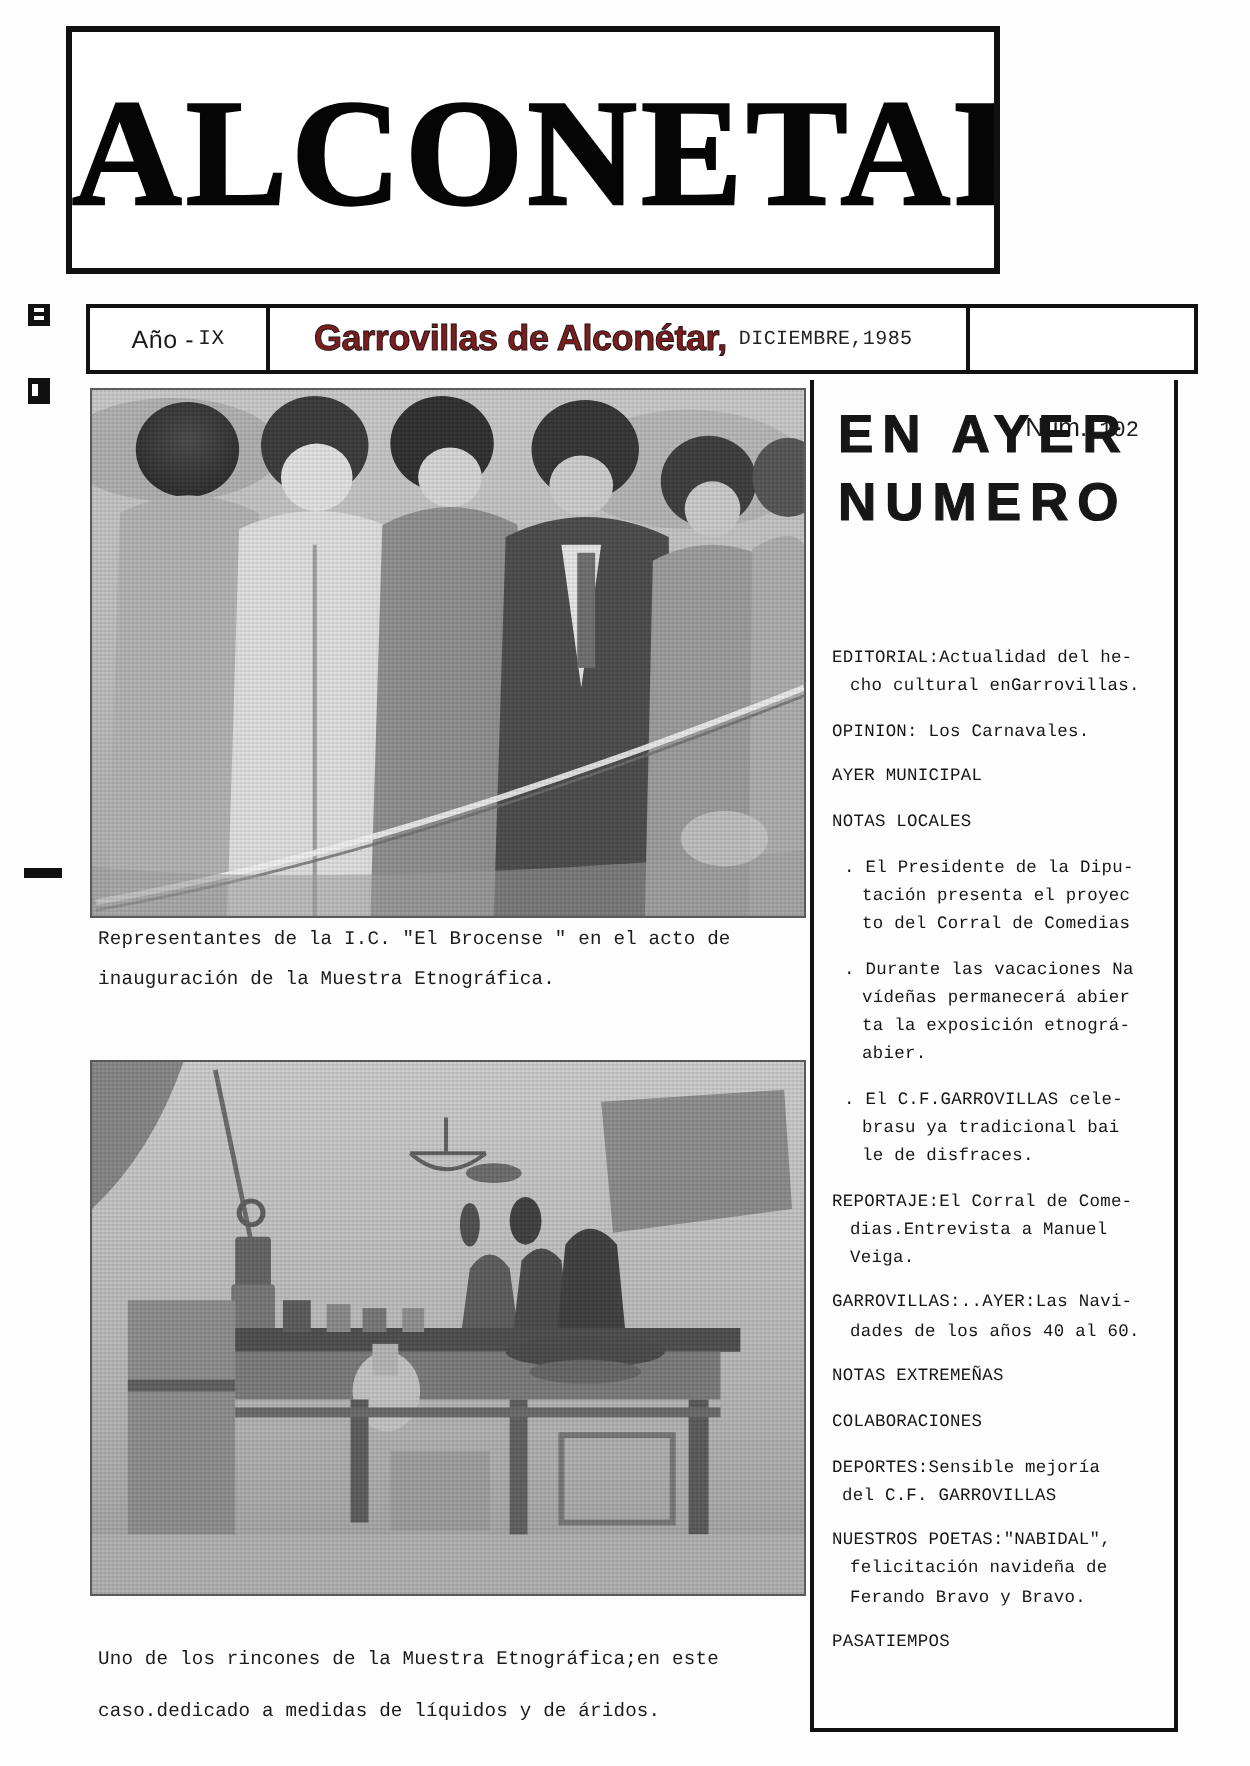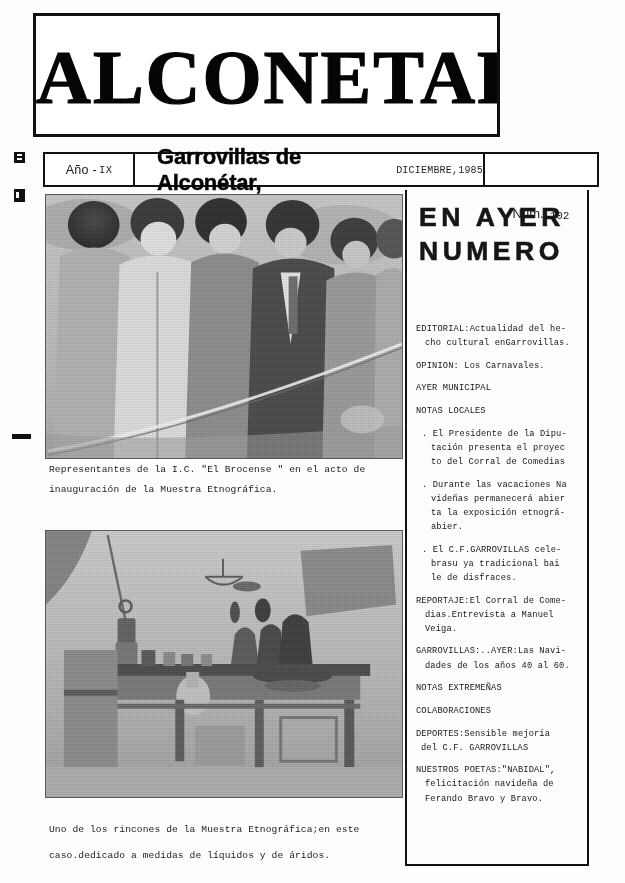--- a/index.html
+++ b/index.html
@@ -62,23 +62,23 @@
     font-size:10.5px;
     margin-left:2px;
   }
   .hb-mid{
     flex:1;
     border-right:2px solid #111;
     padding-left:22px;
     justify-content:flex-start;
   }
   .hb-mid .place{
-    font-size:22px;
+    font-size:18px;
     font-weight:bold;
-    color:#000000;
+    color:#7f1d1d;
     letter-spacing:-0.2px;
     -webkit-text-stroke:.5px #1d1317;
   }
   .hb-mid .date{
     font-family:"Liberation Mono", monospace;
     font-size:10px;
     color:#232323;
     margin-left:6px;
     letter-spacing:.2px;
     position:relative;top:1px;
@@ -398,17 +398,20 @@
           </div>
           <div class="entry">
             <span class="ln">DEPORTES:Sensible mejoría</span>
             <span class="ln ind2">del C.F. GARROVILLAS</span>
           </div>
           <div class="entry">
             <span class="ln">NUESTROS POETAS:"NABIDAL",</span>
             <span class="ln ind1">felicitación navideña de</span>
             <span class="ln ind1">Ferando Bravo y Bravo.</span>
           </div>
+          <div class="entry">
+            <span class="ln">PASATIEMPOS</span>
+          </div>
         </div>
     </div>
 
   </div>
 </div>
 
 </body></html>

